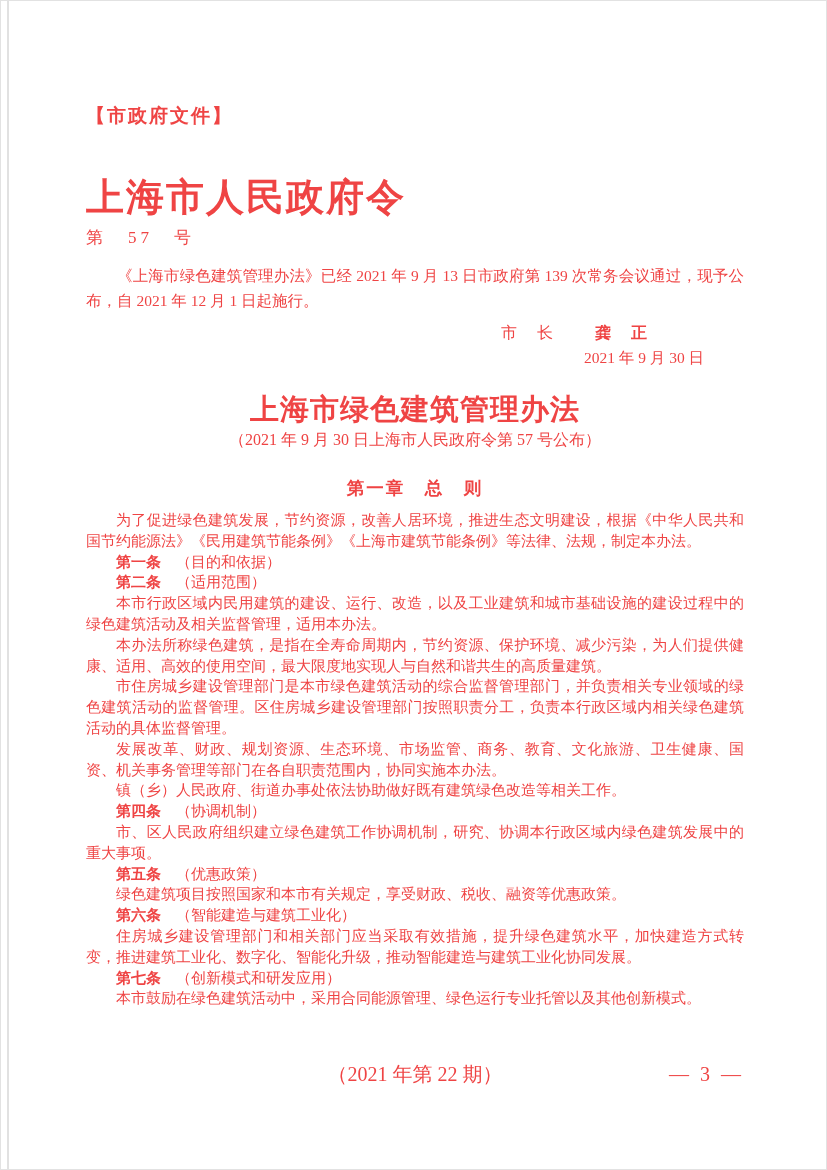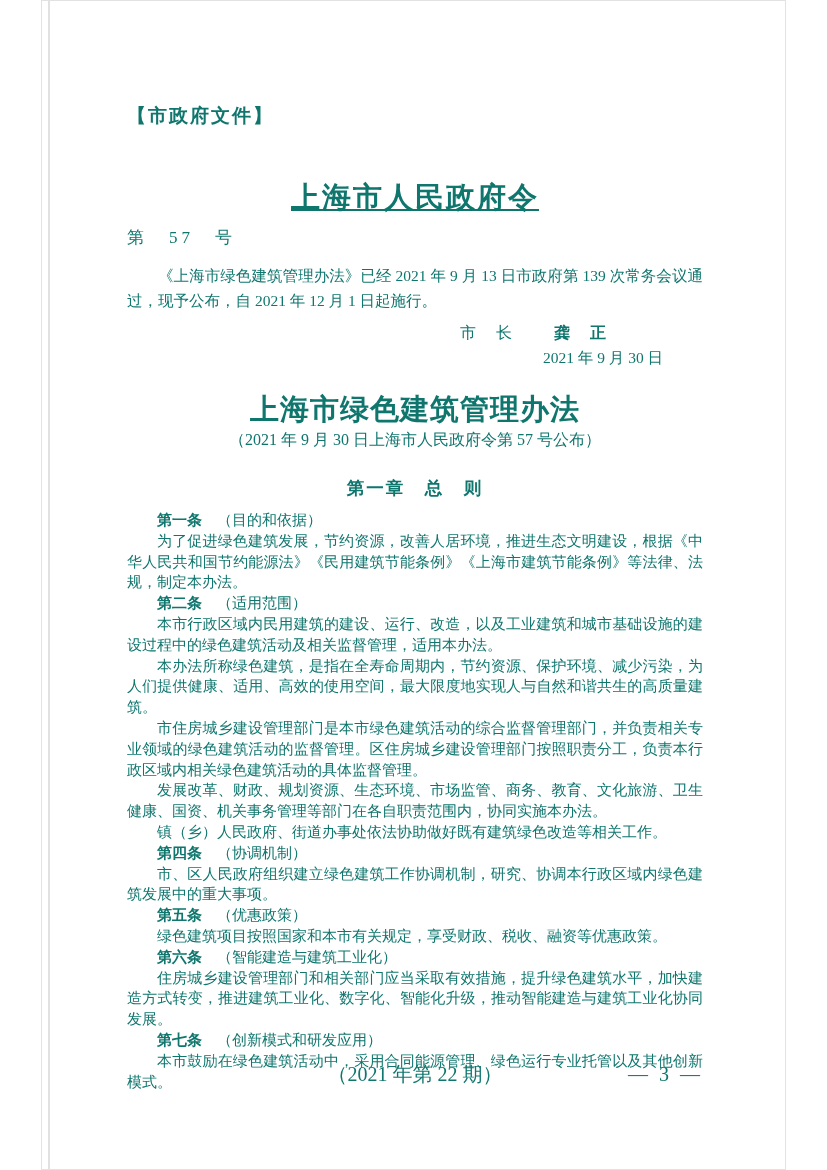--- a/index.html
+++ b/index.html
@@ -1,25 +1,25 @@
 <!DOCTYPE html>
 <html><head>
 <meta charset="utf-8">
 <style>
   html,body { margin:0; padding:0; background:#ffffff; }
   .page {
     position: relative;
-    width: 745px;
+    width: 827px;
     height: 1170px;
     margin: 0 auto;
     background: #ffffff;
     border: 1px solid #e2e2e2;
     box-sizing: border-box;
     font-family: "Liberation Serif", "DejaVu Serif", serif;
-    color: #0f766e;
+    color: #ef4444;
     overflow: hidden;
   }
   
   .page::before {
     content:"";
     position:absolute;
     left:6px; top:0; bottom:0;
     width:2px;
     background:#d4d4d4;
     opacity:.7;
@@ -27,26 +27,24 @@
   .content { padding: 103px 82px 0 85px; }
 
   .category-tag {
     font-size: 19px;
     font-weight: 700;
     line-height: 24px;
     letter-spacing: 2px;
   }
   .decree-title {
     margin: 52px 0 0 0;
-    text-align: center;
-    font-size: 29px;
+    font-size: 38px;
     font-weight: 700;
     line-height: 34px;
     letter-spacing: 2px;
-    text-decoration: underline;
   }
   .decree-number {
     margin-top: 13px;
     text-align: left;
     font-size: 17px;
     line-height: 22px;
     letter-spacing: 4px;
   }
   .announcement {
     margin: 14px 0 0 0;
@@ -138,22 +136,22 @@
       </div>
       <div class="sign-date">2021 年 9 月 30 日</div>
     </div>
 
     <h2 class="reg-title">上海市绿色建筑管理办法</h2>
     <div class="reg-subtitle">（2021 年 9 月 30 日上海市人民政府令第 57 号公布）</div>
 
     <h3 class="chapter-heading">第一章　总　则</h3>
 
     <div class="articles" id="articles">
+        <p class="para">为了促进绿色建筑发展，节约资源，改善人居环境，推进生态文明建设，根据《中华人民共和国节约能源法》《民用建筑节能条例》《上海市建筑节能条例》等法律、法规，制定本办法。</p>
         <p class="para"><span class="article-num">第一条</span><span>（目的和依据）</span></p>
-        <p class="para">为了促进绿色建筑发展，节约资源，改善人居环境，推进生态文明建设，根据《中华人民共和国节约能源法》《民用建筑节能条例》《上海市建筑节能条例》等法律、法规，制定本办法。</p>
         <p class="para"><span class="article-num">第二条</span><span>（适用范围）</span></p>
         <p class="para">本市行政区域内民用建筑的建设、运行、改造，以及工业建筑和城市基础设施的建设过程中的绿色建筑活动及相关监督管理，适用本办法。</p>
         <p class="para">本办法所称绿色建筑，是指在全寿命周期内，节约资源、保护环境、减少污染，为人们提供健康、适用、高效的使用空间，最大限度地实现人与自然和谐共生的高质量建筑。</p>
         <p class="para">市住房城乡建设管理部门是本市绿色建筑活动的综合监督管理部门，并负责相关专业领域的绿色建筑活动的监督管理。区住房城乡建设管理部门按照职责分工，负责本行政区域内相关绿色建筑活动的具体监督管理。</p>
         <p class="para">发展改革、财政、规划资源、生态环境、市场监管、商务、教育、文化旅游、卫生健康、国资、机关事务管理等部门在各自职责范围内，协同实施本办法。</p>
         <p class="para">镇（乡）人民政府、街道办事处依法协助做好既有建筑绿色改造等相关工作。</p>
         <p class="para"><span class="article-num">第四条</span><span>（协调机制）</span></p>
         <p class="para">市、区人民政府组织建立绿色建筑工作协调机制，研究、协调本行政区域内绿色建筑发展中的重大事项。</p>
         <p class="para"><span class="article-num">第五条</span><span>（优惠政策）</span></p>
         <p class="para">绿色建筑项目按照国家和本市有关规定，享受财政、税收、融资等优惠政策。</p>

